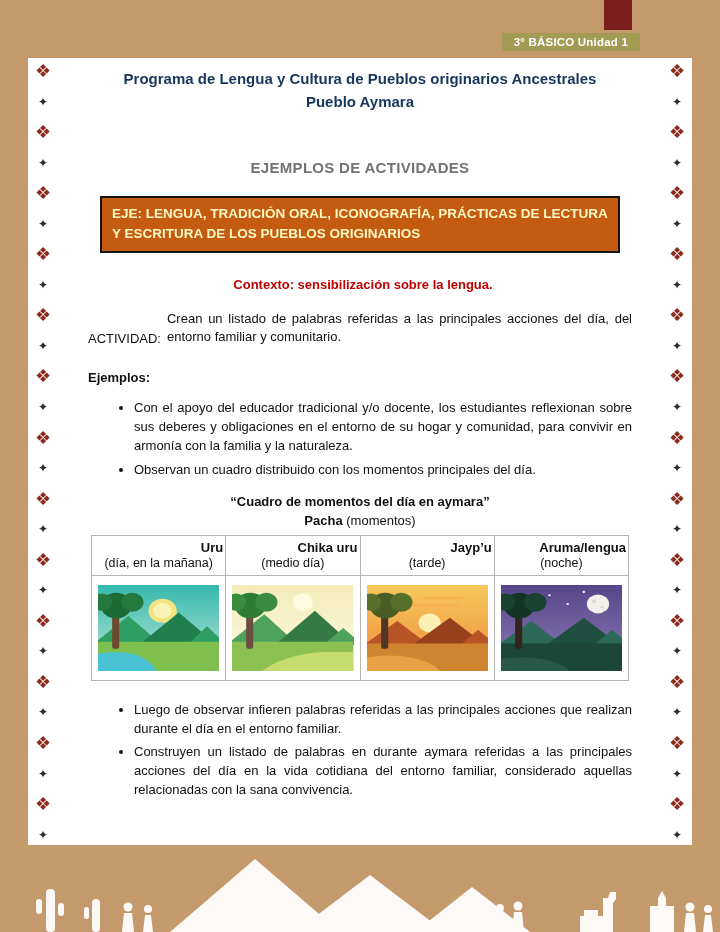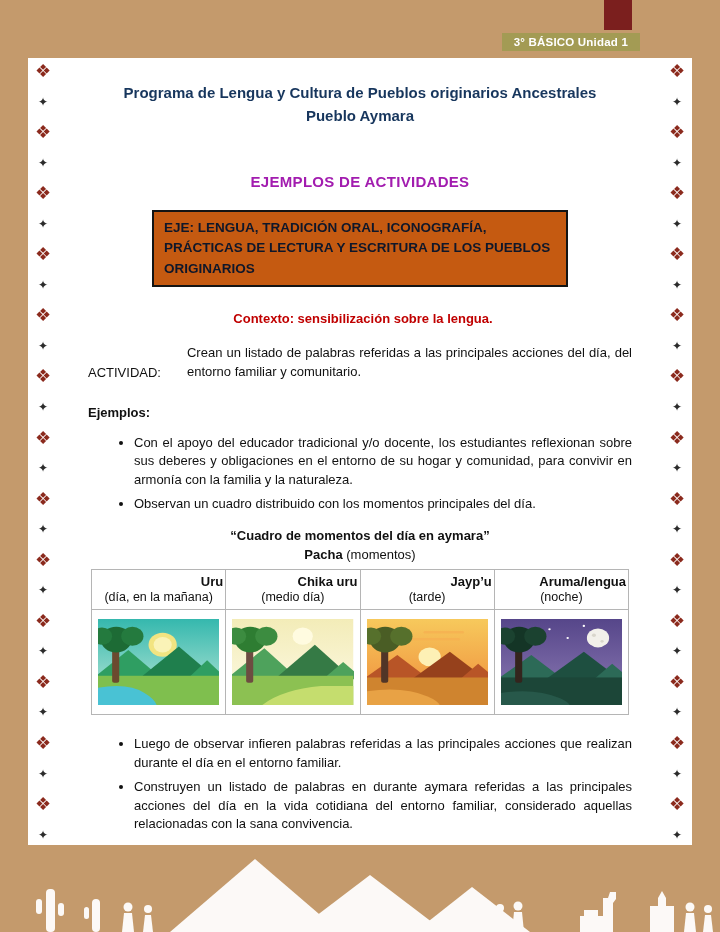--- a/index.html
+++ b/index.html
@@ -34,43 +34,43 @@
     align-items:center; overflow:hidden;
   }
   .ornament-col.left  { left:1px; }
   .ornament-col.right { right:1px; }
   .orn { line-height:1; }
   .orn-red   { color:#8B2A1D; font-size:18px; }
   .orn-black { color:#2b2b2b; font-size:12px; }
   
   .content {
     position:absolute; top:0; bottom:0; left:60px; right:60px;
-    padding-top:24px; font-size:13px;
+    padding-top:10px; font-size:13px;
   }
   .doc-title {
     text-align:center; font-size:15px; font-weight:bold;
     color:#17365D; line-height:1.5;
   }
   .section-title {
     margin-top:46px; text-align:center;
-    font-size:15px; font-weight:bold; color:#a21caf; letter-spacing:.3px;
+    font-size:15px; font-weight:bold; color:#737373; letter-spacing:.3px;
   }
   .eje-banner {
-    margin:20px auto 0; width:416px;
+    margin:20px auto 0; width:520px;
     background:#C55A11; border:2px solid #141414;
     padding:6px 10px; font-weight:bold; font-size:13.5px;
-    color:#0f172a; line-height:1.5;
+    color:#fef9c3; line-height:1.5;
   }
   .contexto {
     margin-top:24px; margin-left:6px;
     color:#C00000; font-weight:bold; font-size:13px;text-align:center;
   }
   .actividad { margin-top:18px; display:flex; gap:6px; line-height:1.45; }
   .actividad .label { font-weight:normal; flex:none;margin-top:20px; }
-  .actividad .text  { flex:1; text-align:justify;margin-left:20px; }
+  .actividad .text  { flex:1; text-align:justify; }
   .ejemplos-label { margin-top:22px; font-weight:bold; }
   ul.bullets { margin-top:14px; padding-left:46px; }
   ul.bullets li { margin-bottom:5px; text-align:justify; line-height:1.45; }
   .table-caption { margin-top:12px; text-align:center; line-height:1.5; }
   .cap-1 { font-weight:bold; }
   .cap-bold { font-weight:bold; }
   table.moments {
     margin:4px auto 0; width:538px; border-collapse:collapse; table-layout:fixed;
   }
   table.moments th, table.moments td {

